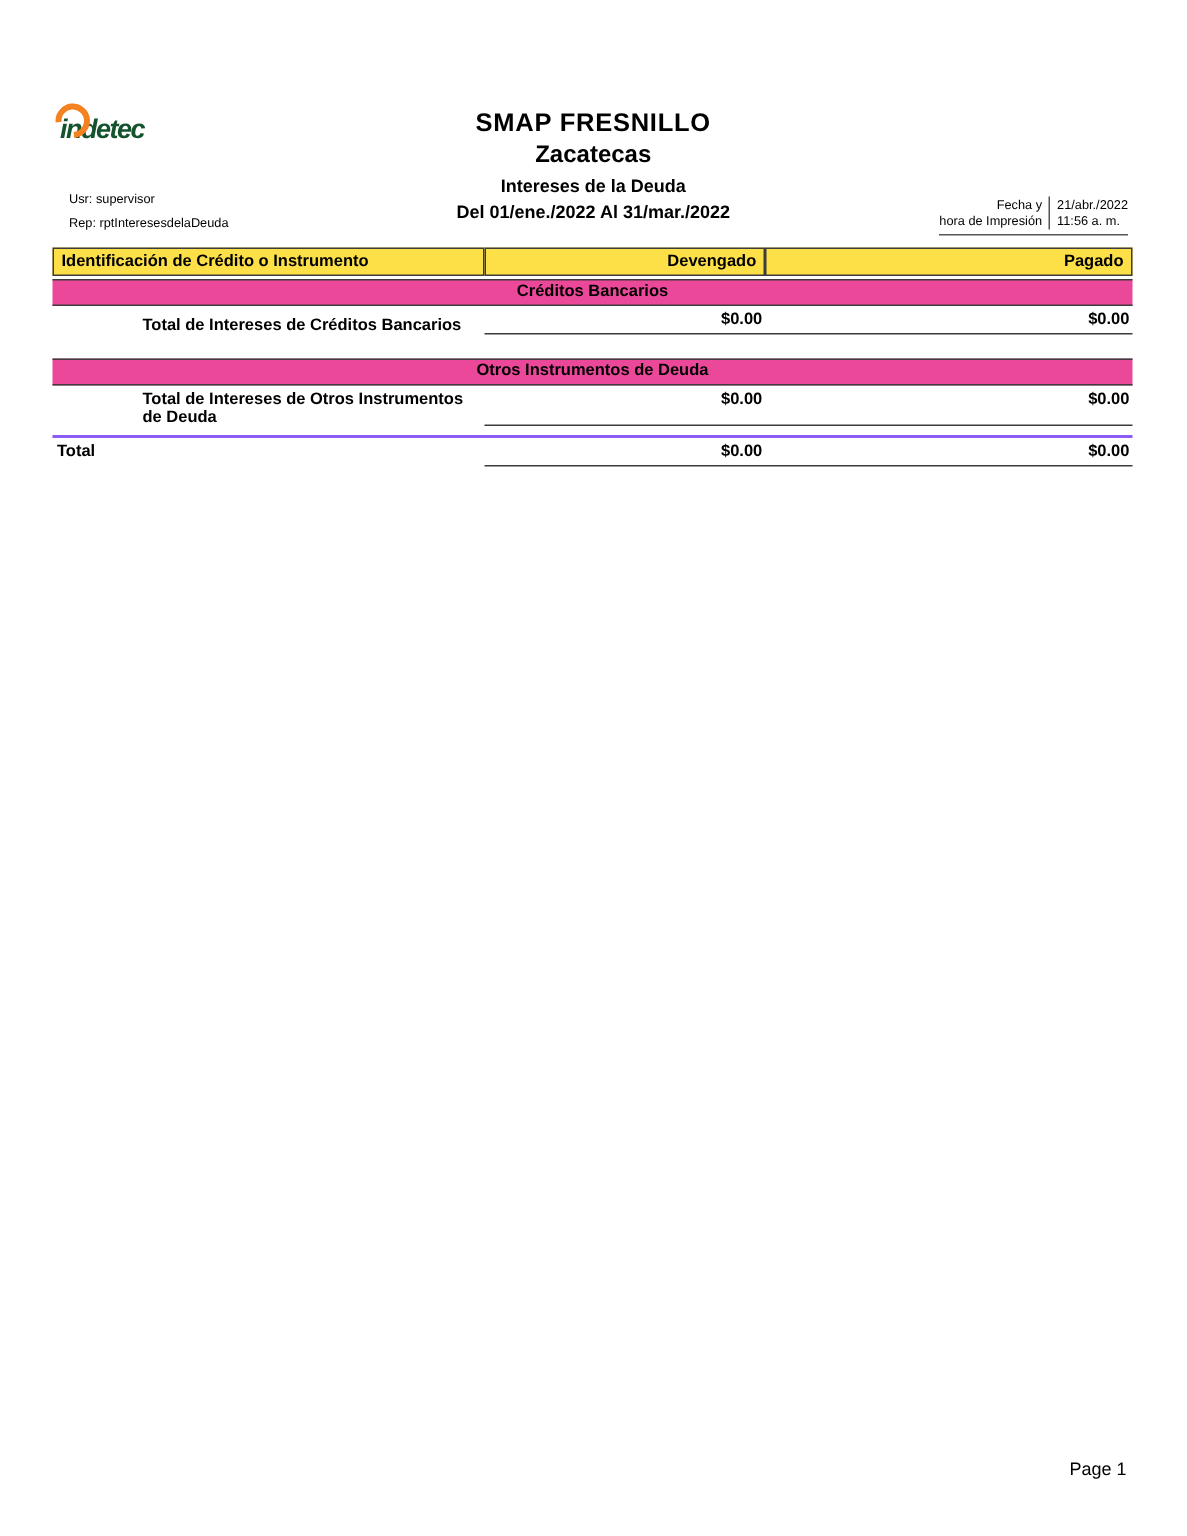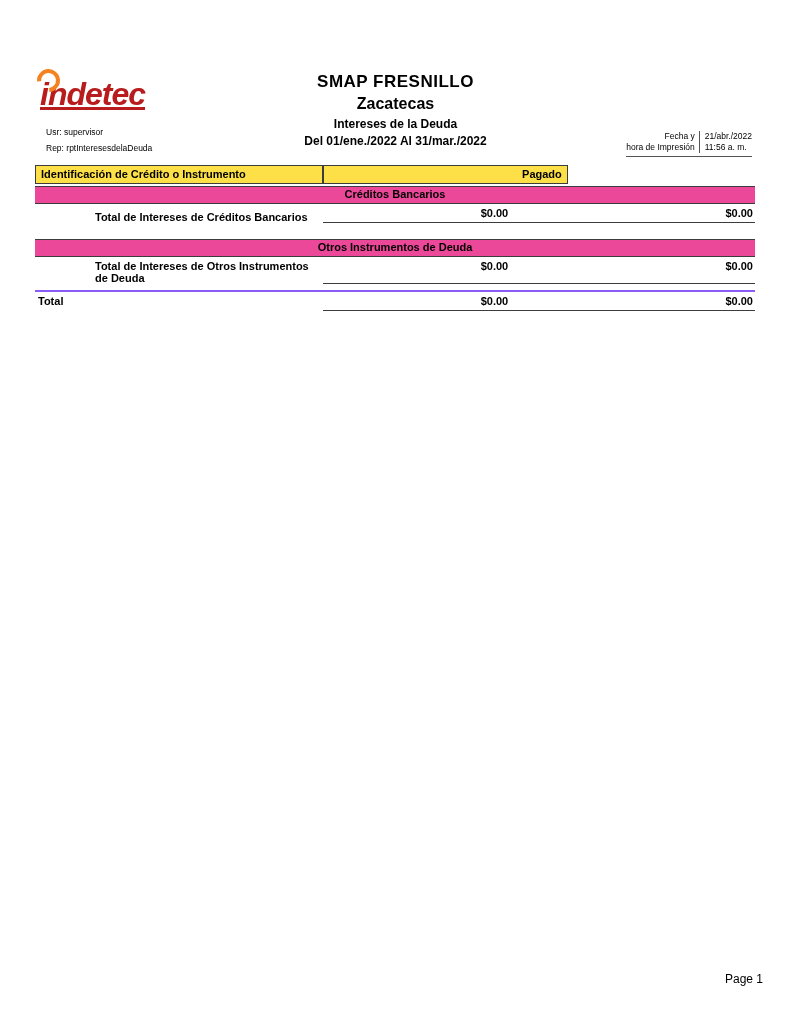--- a/index.html
+++ b/index.html
@@ -10,23 +10,22 @@
     font-family:"Liberation Sans", sans-serif;
     color:#000;
     overflow:hidden;
   }
 
   
   .logo { position:absolute; left:40px; top:76px; }
   .logo-text {
     position:relative;
     font-weight:bold; font-style:italic;
-    font-size:32px; letter-spacing:-1px;
-    color:#b91c1c;
-    text-decoration:underline;
+    font-size:18px; letter-spacing:-1px;
+    color:#14532d;
   }
   .logo-swirl {
     position:absolute; left:-3px; top:-7px;
     width:15px; height:15px;
     border:4px solid #f58220;
     border-left-color:transparent;
     border-radius:50%;
     transform:rotate(-50deg);
     z-index:2;
   }
@@ -84,21 +83,21 @@
   .drow.second { margin-bottom:6px; }
 
   .trow {
     display:flex;
     border-top:2px solid #8b5cf6;
     padding-top:3px;
   }
   .trow .label { padding-left:3px; font-weight:bold; }
 
   
-  .page-num { position:absolute; right:28px; bottom:38px; font-size:12px; }
+  .page-num { position:absolute; right:40px; bottom:38px; font-size:12px; }
 </style>
 </head>
 <body>
 
 <div class="page">
 
   <div class="logo">
     <span class="logo-text">indetec</span>
     <span class="logo-swirl"></span>
   </div>
@@ -123,20 +122,21 @@
     <div class="values">
       <div>21/abr./2022</div>
       <div>11:56 a. m.</div>
     </div>
   </div>
 
   <div class="rpt">
 
     <div class="thead">
       <div class="c1 hcell">Identificación de Crédito o Instrumento</div>
+      <div class="c2 hcell">Devengado</div>
       <div class="c3 hcell">Pagado</div>
     </div>
 
     <div class="section-band">Créditos Bancarios</div>
 
     <div class="drow first">
       <div class="c1 label">Total de Intereses de Créditos Bancarios</div>
       <div class="c2 amt">$0.00</div>
       <div class="c3 amt">$0.00</div>
     </div>

